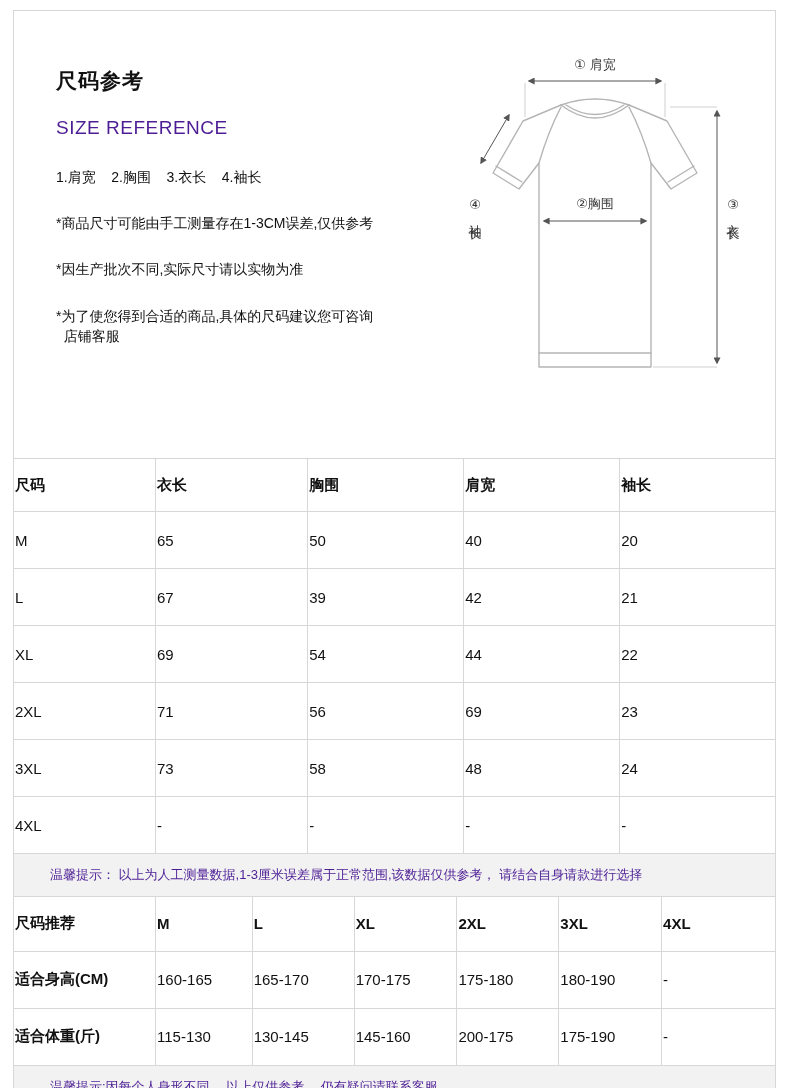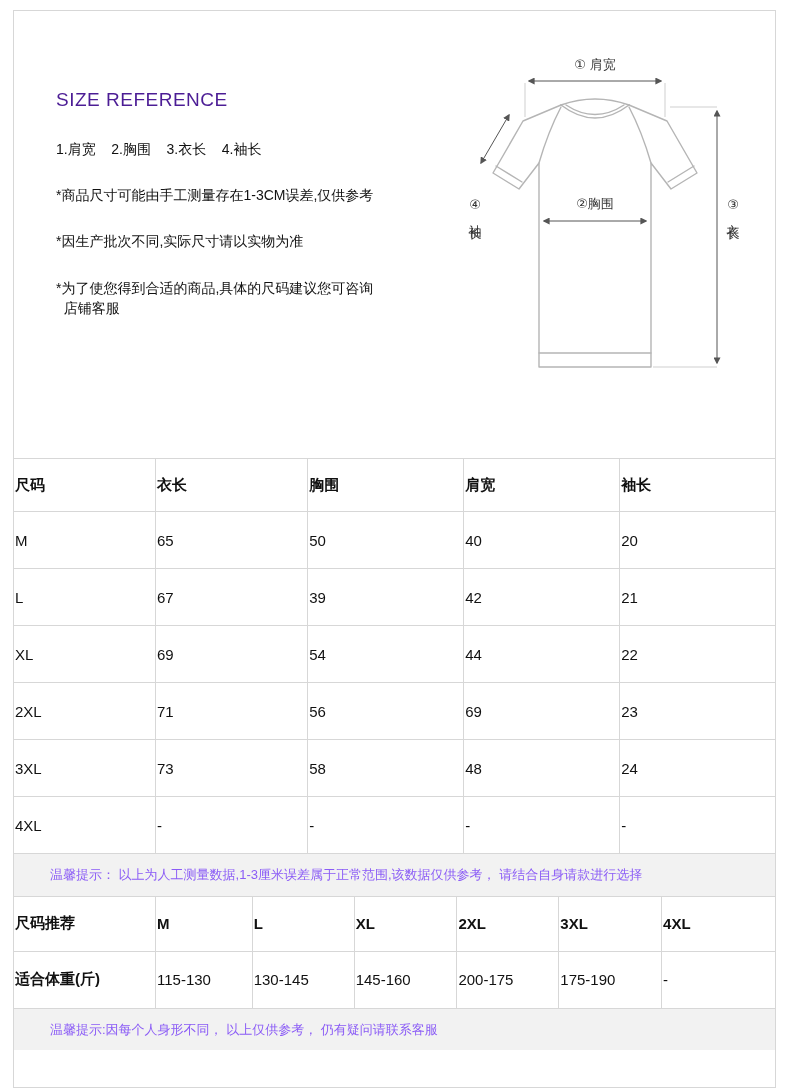--- a/index.html
+++ b/index.html
@@ -31,33 +31,34 @@
   .hline{border-top:1px solid #d7d7d7;height:0;}
   table{border-collapse:collapse;width:100%;table-layout:fixed;border:hidden;}
   th,td{border:1px solid #d7d7d7;text-align:left;font-size:15px;color:#111;}
   .size-table th{height:50px;font-weight:bold;}
   .size-table td{height:54px;font-weight:normal;}
   .rec-table th{height:52px;font-weight:bold;}
   .rec-table td{height:54px;font-weight:normal;}
   .rec-table tbody th{font-weight:bold;}
   
   .notice{
-    background:#f2f2f2;color:#8b5cf6;font-size:13px;
+    background:#f2f2f2;color:#4c1d95;font-size:13px;
     padding:13px 14px 13px 36px;border-top:1px solid #d7d7d7;border-bottom:1px solid #d7d7d7;
     line-height:1.2;
   }
   .notice.last{border-bottom:none;}
 </style>
 </head>
 <body>
 
 <div class="frame">
 
   <div class="header">
     <div class="h-left">
+      <h1 class="title">尺码参考</h1>
       <div class="subtitle">SIZE REFERENCE</div>
       <div class="legend">1.肩宽    2.胸围    3.衣长    4.袖长</div>
       <div class="note">*商品尺寸可能由手工测量存在1-3CM误差,仅供参考</div>
       <div class="note">*因生产批次不同,实际尺寸请以实物为准</div>
       <div class="note">*为了使您得到合适的商品,具体的尺码建议您可咨询
   店铺客服</div>
     </div>
 
     <svg class="diagram" viewBox="0 0 300 390">
       <defs>
@@ -180,20 +181,29 @@
         <th>M</th>
         <th>L</th>
         <th>XL</th>
         <th>2XL</th>
         <th>3XL</th>
         <th>4XL</th>
       </tr>
     </thead>
     <tbody>
       <tr>
+        <th>适合身高(CM)</th>
+        <td>160-165</td>
+        <td>165-170</td>
+        <td>170-175</td>
+        <td>175-180</td>
+        <td>180-190</td>
+        <td>-</td>
+      </tr>
+      <tr>
         <th>适合体重(斤)</th>
         <td>115-130</td>
         <td>130-145</td>
         <td>145-160</td>
         <td>200-175</td>
         <td>175-190</td>
         <td>-</td>
       </tr>
     </tbody>
   </table>

